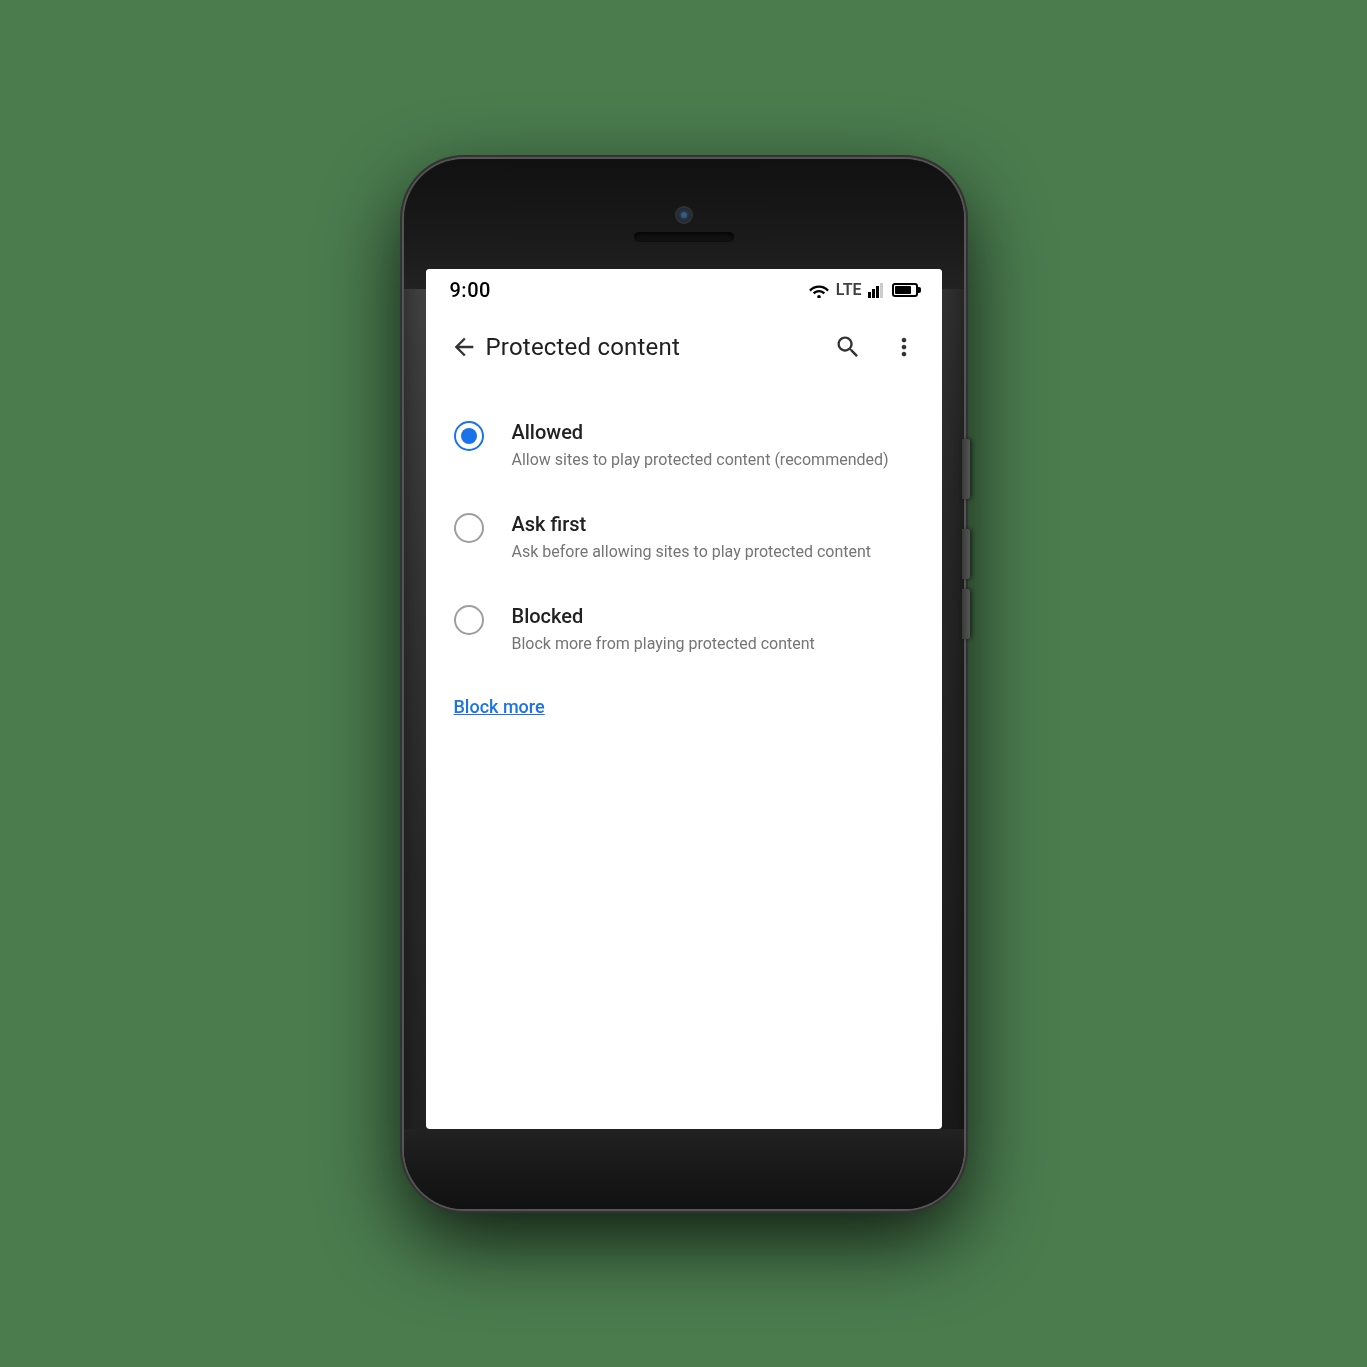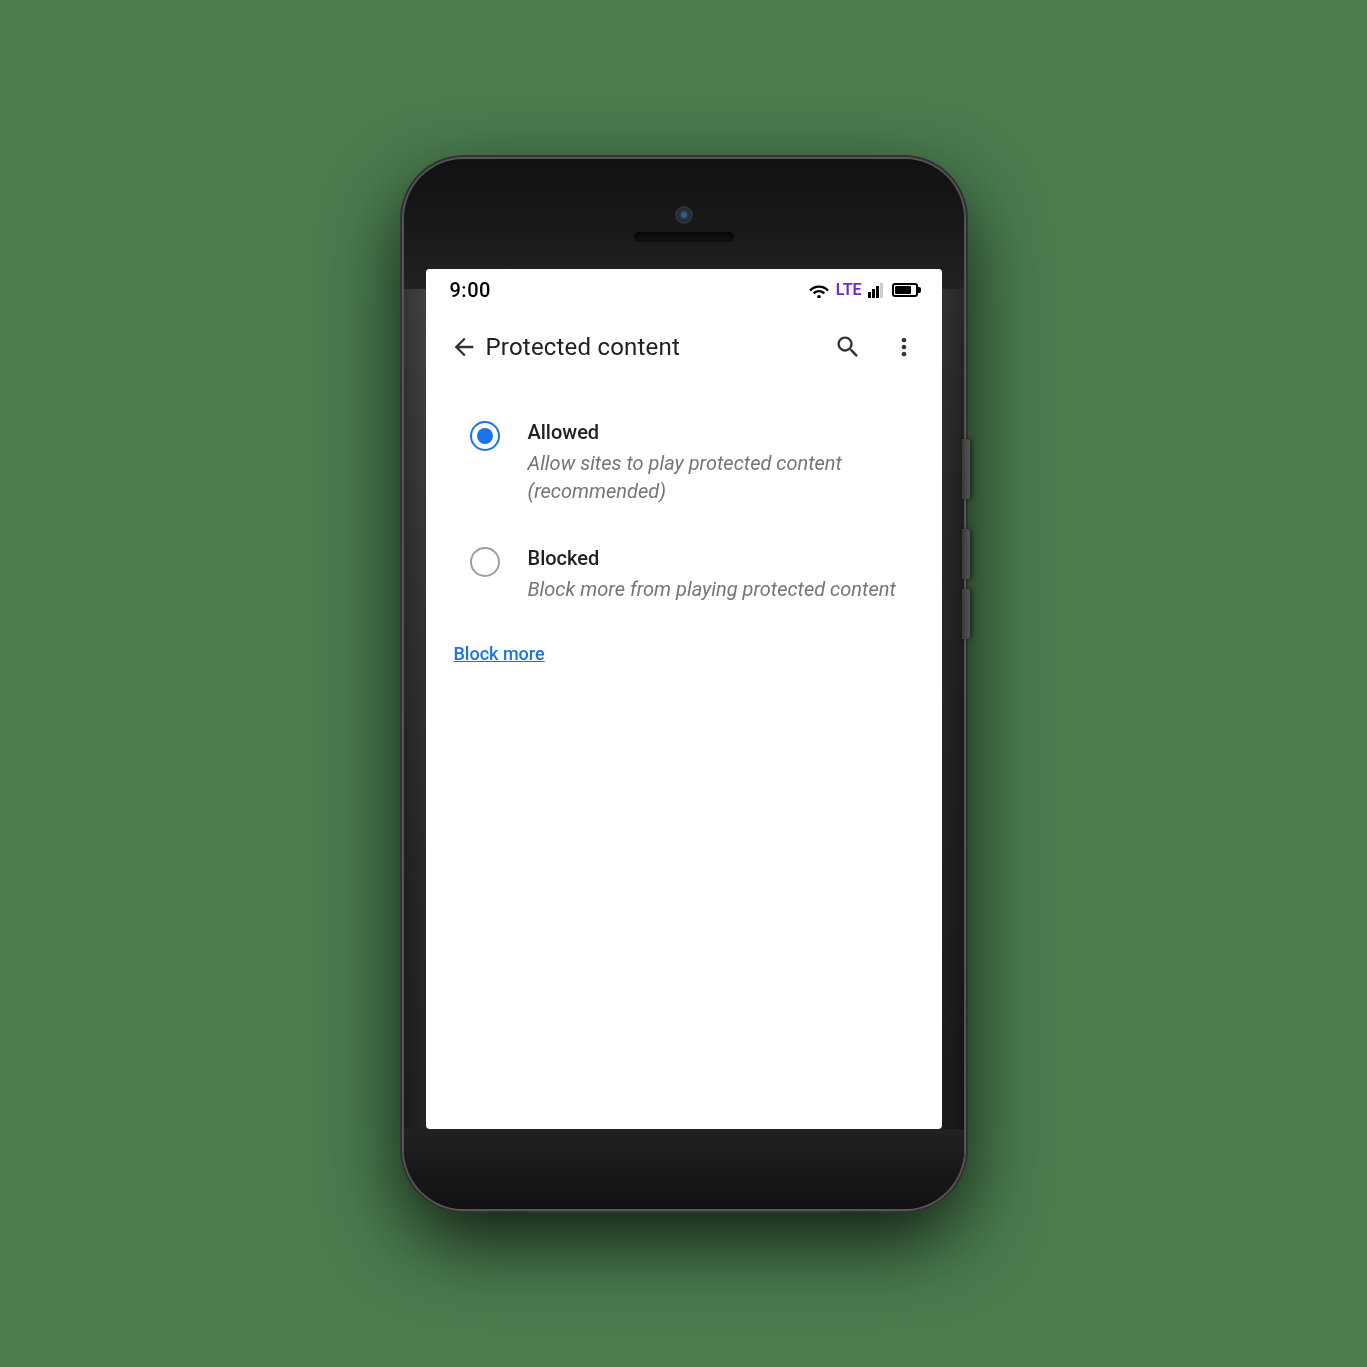--- a/index.html
+++ b/index.html
@@ -150,21 +150,21 @@
     }
 
     .wifi-icon svg {
       width: 22px;
       height: 16px;
     }
 
     .lte-text {
       font-size: 16px;
       font-weight: 600;
-      color: #6d28d9;
+      color: #404040;
     }
 
     .signal-icon {
       width: 18px;
       height: 16px;
     }
 
     .battery-icon {
       width: 26px;
       height: 14px;
@@ -249,21 +249,21 @@
     }
 
     
     .content-area {
       padding: 16px 0;
     }
 
     .radio-option {
       display: flex;
       align-items: flex-start;
-      padding: 20px 44px;
+      padding: 20px 28px;
       cursor: pointer;
       gap: 28px;
     }
 
     .radio-circle {
       width: 30px;
       height: 30px;
       border-radius: 50%;
       border: 2px solid #9e9e9e;
       display: flex;
@@ -290,24 +290,23 @@
 
     .option-title {
       font-size: 20px;
       font-weight: 500;
       color: #212121;
       margin-bottom: 4px;
       line-height: 1.3;
     }
 
     .option-desc {
-      font-size: 20px;
+      font-size: 16px;
       color: #757575;
       line-height: 1.4;
-      font-style: italic;
     }
 
     .learn-more-link {
       color: #1a73e8;
       font-size: 18px;
       font-weight: 500;
       padding: 20px 28px;
       display: inline-block;
       cursor: pointer;
     }
@@ -397,20 +396,27 @@
           <div class="radio-circle selected">
             <div class="radio-inner"></div>
           </div>
           <div class="option-text">
             <div class="option-title">Allowed</div>
             <div class="option-desc">Allow sites to play protected content (recommended)</div>
           </div>
         </div>
 
         
+        <div class="radio-option">
+          <div class="radio-circle"></div>
+          <div class="option-text">
+            <div class="option-title">Ask first</div>
+            <div class="option-desc">Ask before allowing sites to play protected content</div>
+          </div>
+        </div>
 
         
         <div class="radio-option">
           <div class="radio-circle"></div>
           <div class="option-text">
             <div class="option-title">Blocked</div>
             <div class="option-desc">Block more from playing protected content</div>
           </div>
         </div>
 

